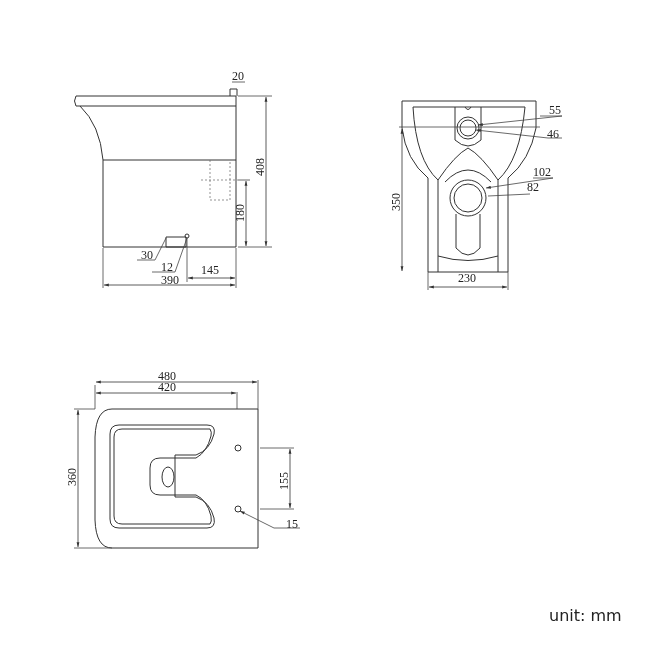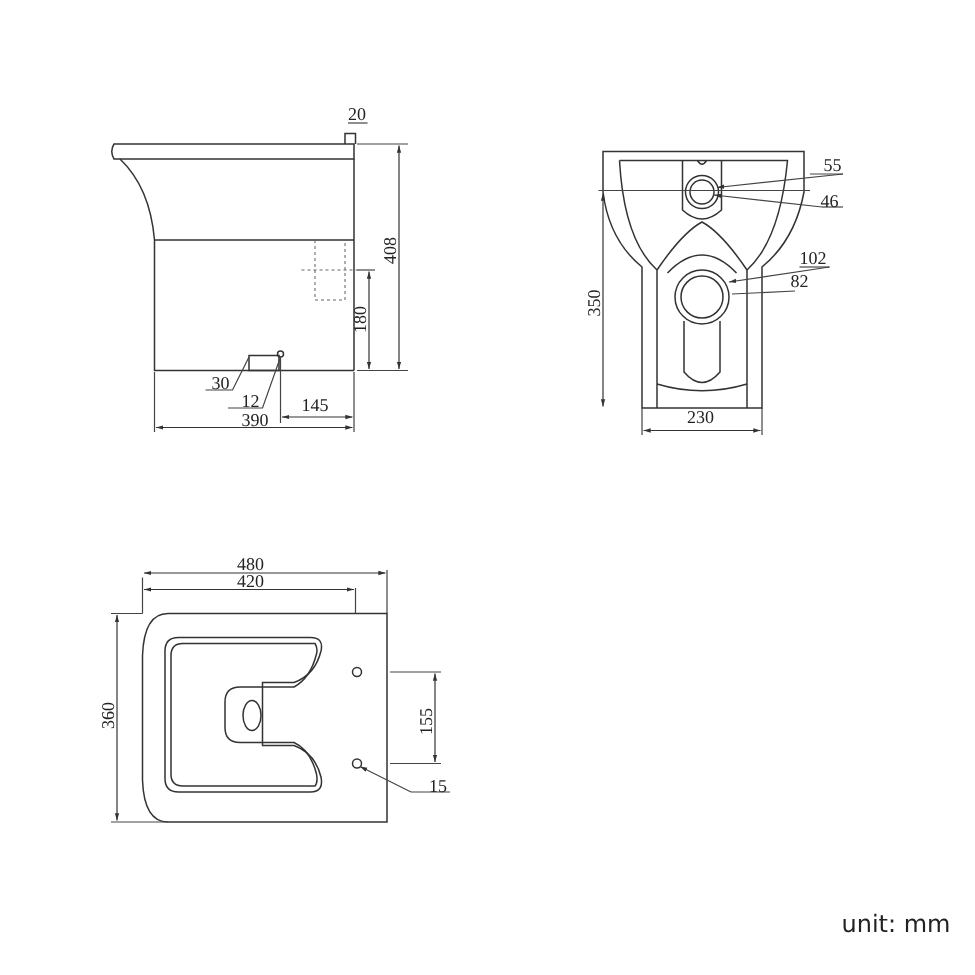--- a/index.html
+++ b/index.html
@@ -3,21 +3,21 @@
 <meta charset="utf-8">
 <style>
   html,body{margin:0;padding:0;background:#ffffff;}
   body{width:650px;height:650px;position:relative;overflow:hidden;font-family:"Liberation Serif","DejaVu Serif",serif;}
   svg{position:absolute;left:0;top:0;}
   .ln{stroke:#333;stroke-width:1;fill:none;}
   .thin{stroke:#444;stroke-width:0.8;fill:none;}
   .dash{stroke:#666;stroke-width:0.7;fill:none;stroke-dasharray:2,2;}
   .dim{stroke:#333;stroke-width:0.8;fill:none;}
   .txt{font-family:"Liberation Serif","DejaVu Serif",serif;font-size:12px;fill:#222;}
-  .unit{position:absolute;left:561px;top:606px;font-family:"DejaVu Sans","Liberation Sans",sans-serif;font-size:16px;color:#222;text-align:center;}
+  .unit{position:absolute;left:549px;top:606px;font-family:"DejaVu Sans","Liberation Sans",sans-serif;font-size:16px;color:#222;text-align:center;}
 </style>
 </head>
 <body>
 
 <svg width="650" height="650" viewBox="0 0 650 650">
   <defs>
     <marker id="ar" viewBox="0 0 10 10" refX="10" refY="5" markerWidth="6" markerHeight="6" orient="auto-start-reverse">
       <path d="M0,2 L10,5 L0,8 z" fill="#333"></path>
     </marker>
   </defs>

